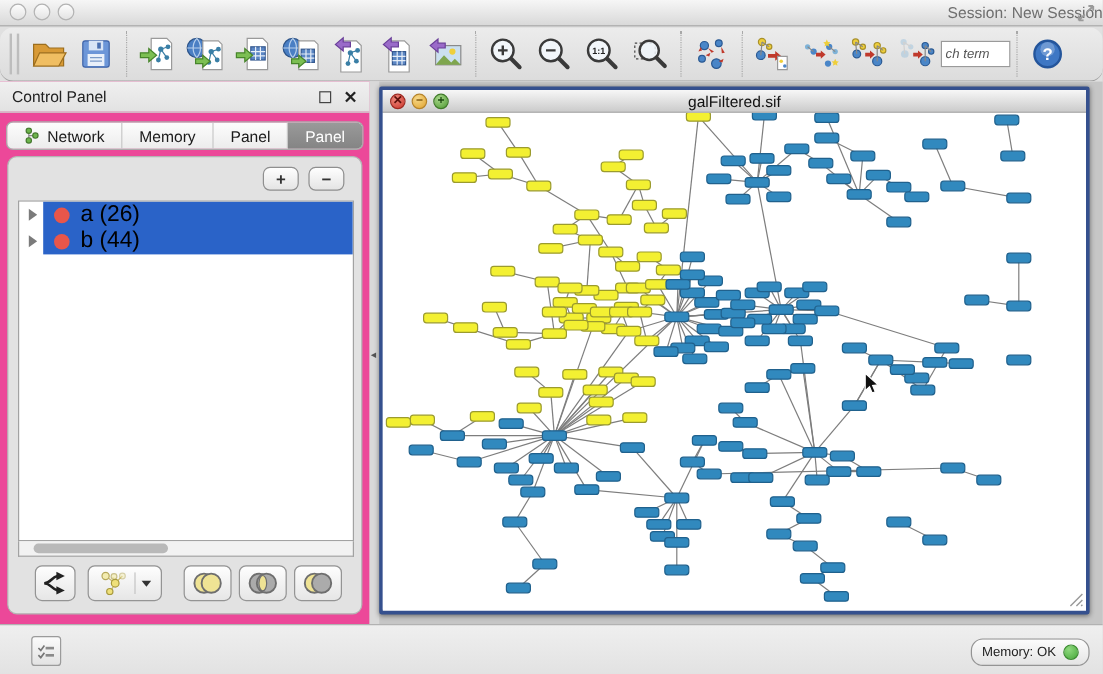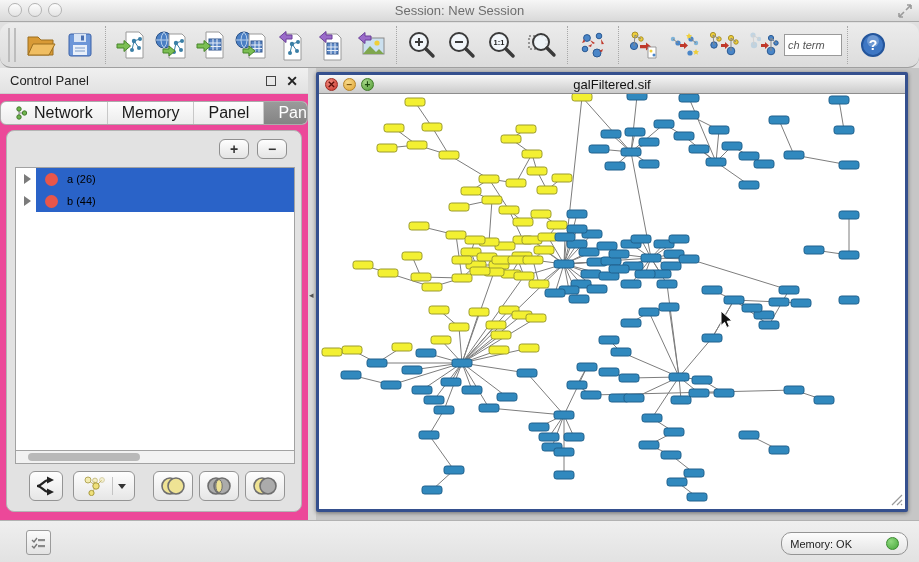--- a/index.html
+++ b/index.html
@@ -7,21 +7,21 @@
   body { font-family:"Liberation Sans", sans-serif; background:#e0e0e0; position:relative;
          -webkit-font-smoothing:antialiased; }
 
   
   .titlebar { position:absolute; left:0; top:0; width:919px; height:22px;
     background:linear-gradient(#f6f6f6,#d9d9d9); border-bottom:1px solid #a8a8a8;
     display:flex; align-items:center; }
   .traffic { position:absolute; left:8px; top:3px; display:flex; gap:6px; }
   .traffic .circ { width:14px; height:14px; border-radius:50%;
     background:linear-gradient(#fdfdfd,#e3e3e3); border:1px solid #b3b3b3; }
-  .win-title { width:100%; text-align:center; font-size:13px; color:#6e6e6e; }
+  .win-title { width:100%; text-align:right; font-size:13px; color:#6e6e6e; }
   .expand-ic { position:absolute; right:6px; top:3px; width:16px; height:16px; }
 
   
   .toolbar { position:absolute; left:0; top:23px; width:919px; height:45px;
     background:linear-gradient(#ececec,#dcdcdc); border-bottom:1px solid #9f9f9f;
     display:flex; align-items:center; padding-left:4px;border-radius:11px; }
   .grip { width:8px; height:34px; border-left:2px solid #bdbdbd; border-right:2px solid #bdbdbd; margin:0 4px; }
   .tsep { width:1px; height:38px; border-left:1px dotted #a8a8a8; margin:0 5px; }
   .tbtn { width:40px; height:40px; display:flex; align-items:center; justify-content:center; }
   .tbtn svg { width:32px; height:32px; }
@@ -32,35 +32,35 @@
   
   .cpanel { position:absolute; left:0; top:68px; width:308px; height:452px; background:#ec4899; }
   .cp-header { height:26px; display:flex; align-items:center; padding:0 10px;
     background:linear-gradient(#f0f0f0,#e2e2e2); border-bottom:1px solid #cfcfcf; }
   .cp-title { font-size:13px; color:#222; flex:1; }
   .cp-float { width:10px; height:10px; border:1.5px solid #444; margin-right:10px; }
   .cp-close { font-size:14px; font-weight:bold; color:#222; line-height:10px; }
   .tabbar { display:flex; justify-content:center; margin-top:7px; }
   .segctl { display:flex; border:1px solid #ababab; border-radius:6px; overflow:hidden;
     background:linear-gradient(#fdfdfd,#ececec); height:24px; }
-  .seg { display:flex; align-items:center; padding:0 14px; font-size:16px; color:#1a1a1a;
+  .seg { display:flex; align-items:center; padding:0 14px; font-size:13px; color:#1a1a1a;
     border-right:1px solid #c8c8c8; }
   .seg:last-child { border-right:none; }
   .seg.active { background:linear-gradient(#9a9a9a,#848484); color:#fff; }
   .seg .neticon { margin-right:6px; }
 
   .sets-panel { position:absolute; left:6px; top:62px; width:296px; height:382px;
     border:1px solid #b4b4b4; border-radius:8px; background:#e2e2e2; }
   .pm-row { position:absolute; right:14px; top:8px; display:flex; gap:8px; }
   .pm-btn { width:30px; height:20px; border:1px solid #8f8f8f; border-radius:6px;
     background:linear-gradient(#fefefe,#e4e4e4); font-size:14px; font-weight:bold; color:#333;
     display:flex; align-items:center; justify-content:center; line-height:0; }
   .setlist { position:absolute; left:8px; top:36px; width:280px; height:284px;
     background:#fff; border:1px solid #a2a2a2; overflow:hidden; }
-  .srow { position:relative; height:22px; display:flex; align-items:center; font-size:11px; color:#000; }
+  .srow { position:relative; height:22px; display:flex; align-items:center; font-size:19px; color:#000; }
   .srow .hl { position:absolute; left:20px; right:0; top:0; bottom:0; background:#2a63c8; }
   .srow .tri { position:relative; width:0; height:0; margin-left:8px;
     border-left:7px solid #7b7b7b; border-top:5px solid transparent; border-bottom:5px solid transparent; }
   .srow .dot { position:relative; width:13px; height:13px; border-radius:50%; background:#e8564a; margin-left:14px; }
   .srow .lbl { position:relative; margin-left:9px; }
   .hscroll { position:absolute; left:8px; top:320px; width:280px; height:13px;
     background:#f2f2f2; border:1px solid #a2a2a2; border-top:none; }
   .hthumb { position:absolute; left:12px; top:2px; width:112px; height:8px; border-radius:4px; background:#b9b9b9; }
   .setbtns { position:absolute; left:0; bottom:10px; width:100%; display:flex; align-items:center; padding-left:22px; }
   .sbtn { height:30px; border:1px solid #949494; border-radius:6px;
@@ -94,21 +94,21 @@
   .if-content svg.graph { position:absolute; left:0; top:0; }
 
   
   .statusbar { position:absolute; left:0; top:520px; width:919px; height:42px;
     background:linear-gradient(#efefef,#e2e2e2); border-top:1px solid #b2b2b2; }
   .taskbtn { position:absolute; left:26px; top:9px; width:25px; height:25px;
     border:1px solid #9b9b9b; border-radius:3px; background:linear-gradient(#fbfbfb,#e3e3e3);
     display:flex; align-items:center; justify-content:center; }
   .membtn { position:absolute; right:11px; top:11px; height:23px; padding:0 8px;
     border:1px solid #949494; border-radius:10px; background:linear-gradient(#fcfcfc,#e4e4e4);
-    display:flex; align-items:center; font-size:11px; color:#222;gap:28px; }
+    display:flex; align-items:center; font-size:11px; color:#222; }
   .memdot { width:13px; height:13px; border-radius:50%; margin-left:6px;
     background:radial-gradient(circle at 35% 30%, #8fd97e, #47a83a); border:1px solid #3b8a30; }
 </style>
 </head>
 <body>
 
 <div class="titlebar">
   <div class="traffic">
     <div class="circ"></div>
     <div class="circ"></div>

